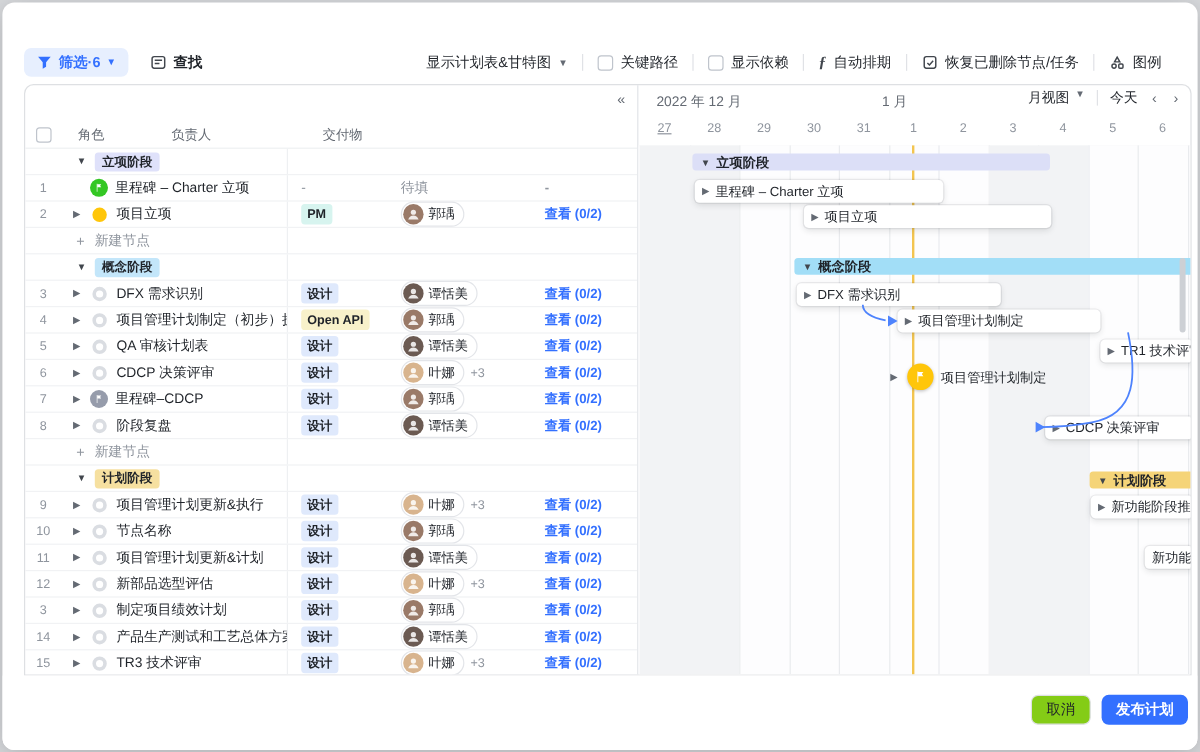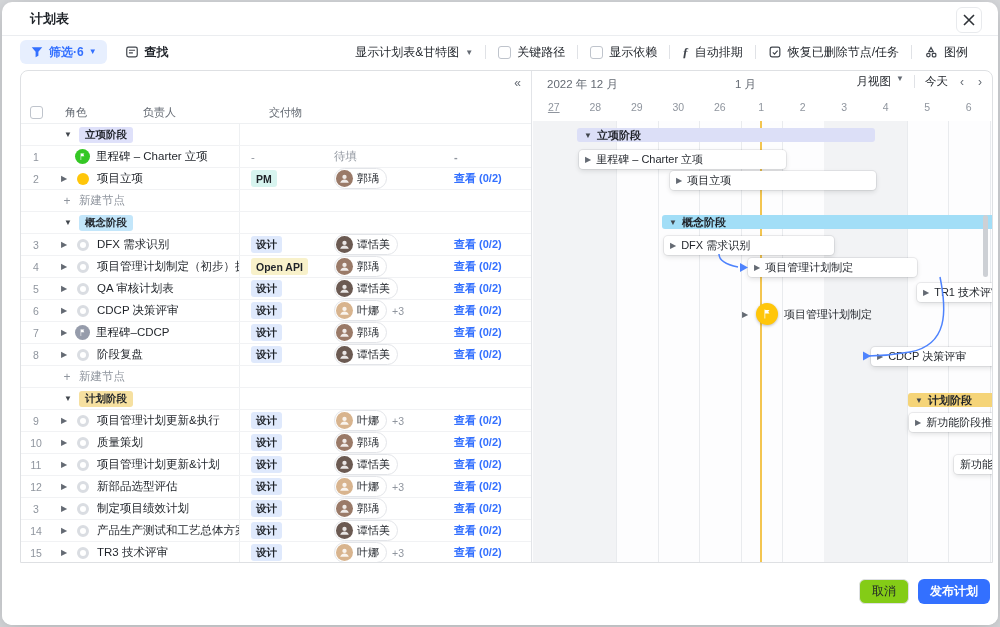--- a/index.html
+++ b/index.html
@@ -129,30 +129,20 @@
     box-sizing:border-box;cursor:pointer}
   .btn.secondary{border:1px solid var(--border);background:#84cc16;color:var(--text)}
   .btn.primary{background:var(--c-accent);color:#fff;font-weight:600}
 </style>
 </head>
 <body>
 
 <div class="stage">
   <div class="dialog">
 
-    <div class="titlebar">
-      <span class="title">计划表</span>
-      <div class="close-btn">
-        <span style="display:flex">
-          <svg viewBox="0 0 12 12">
-              <path d="M1 1l10 10M11 1L1 11"></path>
-            </svg>
-        </span>
-      </div>
-    </div>
 
     <div class="toolbar">
       <div class="tb-left">
         <div class="chip">
           <span class="icn">
             <svg viewBox="0 0 16 16" style="stroke:none;fill:#3370ff">
                 <path d="M2 2.5h12L9.6 7.8v4.4l-3.2 1.9V7.8z"></path>
               </svg>
           </span>
           <span>筛选·6</span>
@@ -453,21 +443,21 @@
                 </span>
                 <span class="oextra">+3</span>
               </div>
               <div class="c-deliv"><span>查看 (0/2)</span></div>
             </div>
             <div class="row">
               <span class="c-num">10</span>
               <div class="c-name">
                 <span class="tri">▶</span>
                 <span class="ni dot dot-gray"></span>
-                <span>质量策划</span>
+                <span>节点名称</span>
               </div>
               <div class="c-role"><span class="rbadge design">设计</span></div>
               <div class="c-owner">
                 <span class="opill">
                   <span class="avatar" style="background: rgb(154, 122, 104);">
                     <svg viewBox="0 0 24 24">
                       <circle cx="12" cy="9" r="4"></circle>
                       <path d="M4 20c1.5-4 4.5-6 8-6s6.5 2 8 6z"></path>
                     </svg>
                   </span>
@@ -599,21 +589,21 @@
             <span class="gm-today">今天</span>
             <span class="gm-nav">‹</span>
             <span class="gm-nav">›</span>
           </div>
         </div>
         <div class="g-days" id="gdays">
             <span class="g-day" style="left: 21.75px; text-decoration: underline;">27</span>
             <span class="g-day" style="left: 63.25px;">28</span>
             <span class="g-day" style="left: 104.75px;">29</span>
             <span class="g-day" style="left: 146.25px;">30</span>
-            <span class="g-day" style="left: 187.75px;">26</span>
+            <span class="g-day" style="left: 187.75px;">31</span>
             <span class="g-day" style="left: 229.25px;">1</span>
             <span class="g-day" style="left: 270.75px;">2</span>
             <span class="g-day" style="left: 312.25px;">3</span>
             <span class="g-day" style="left: 353.75px;">4</span>
             <span class="g-day" style="left: 395.25px;">5</span>
             <span class="g-day" style="left: 436.75px;">6</span>
           </div>
         <div class="g-body" id="gbody">
             <div class="gline" style="left: 457.5px;"></div>
             <div class="gline" style="left: 416px;"></div>

